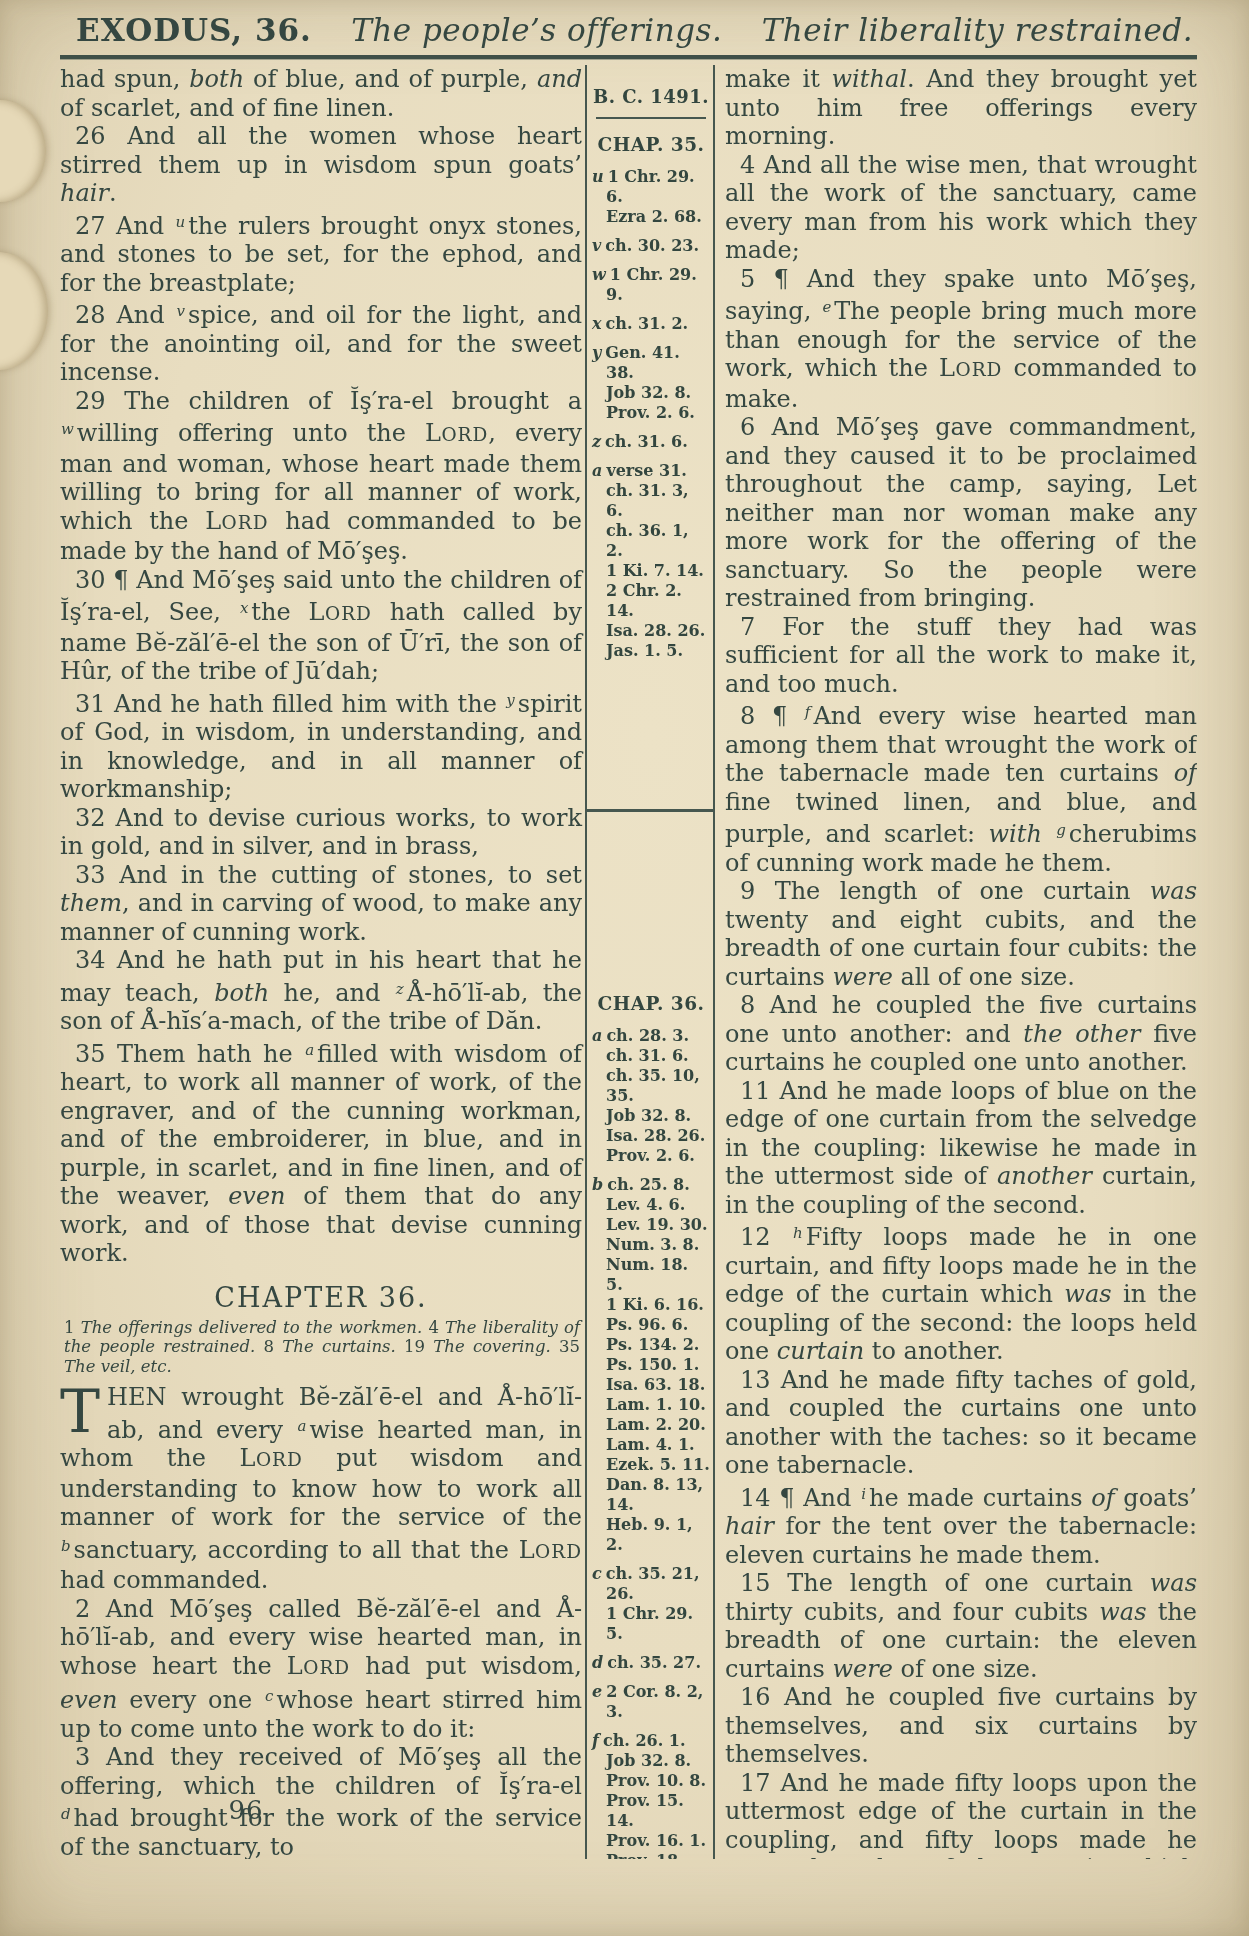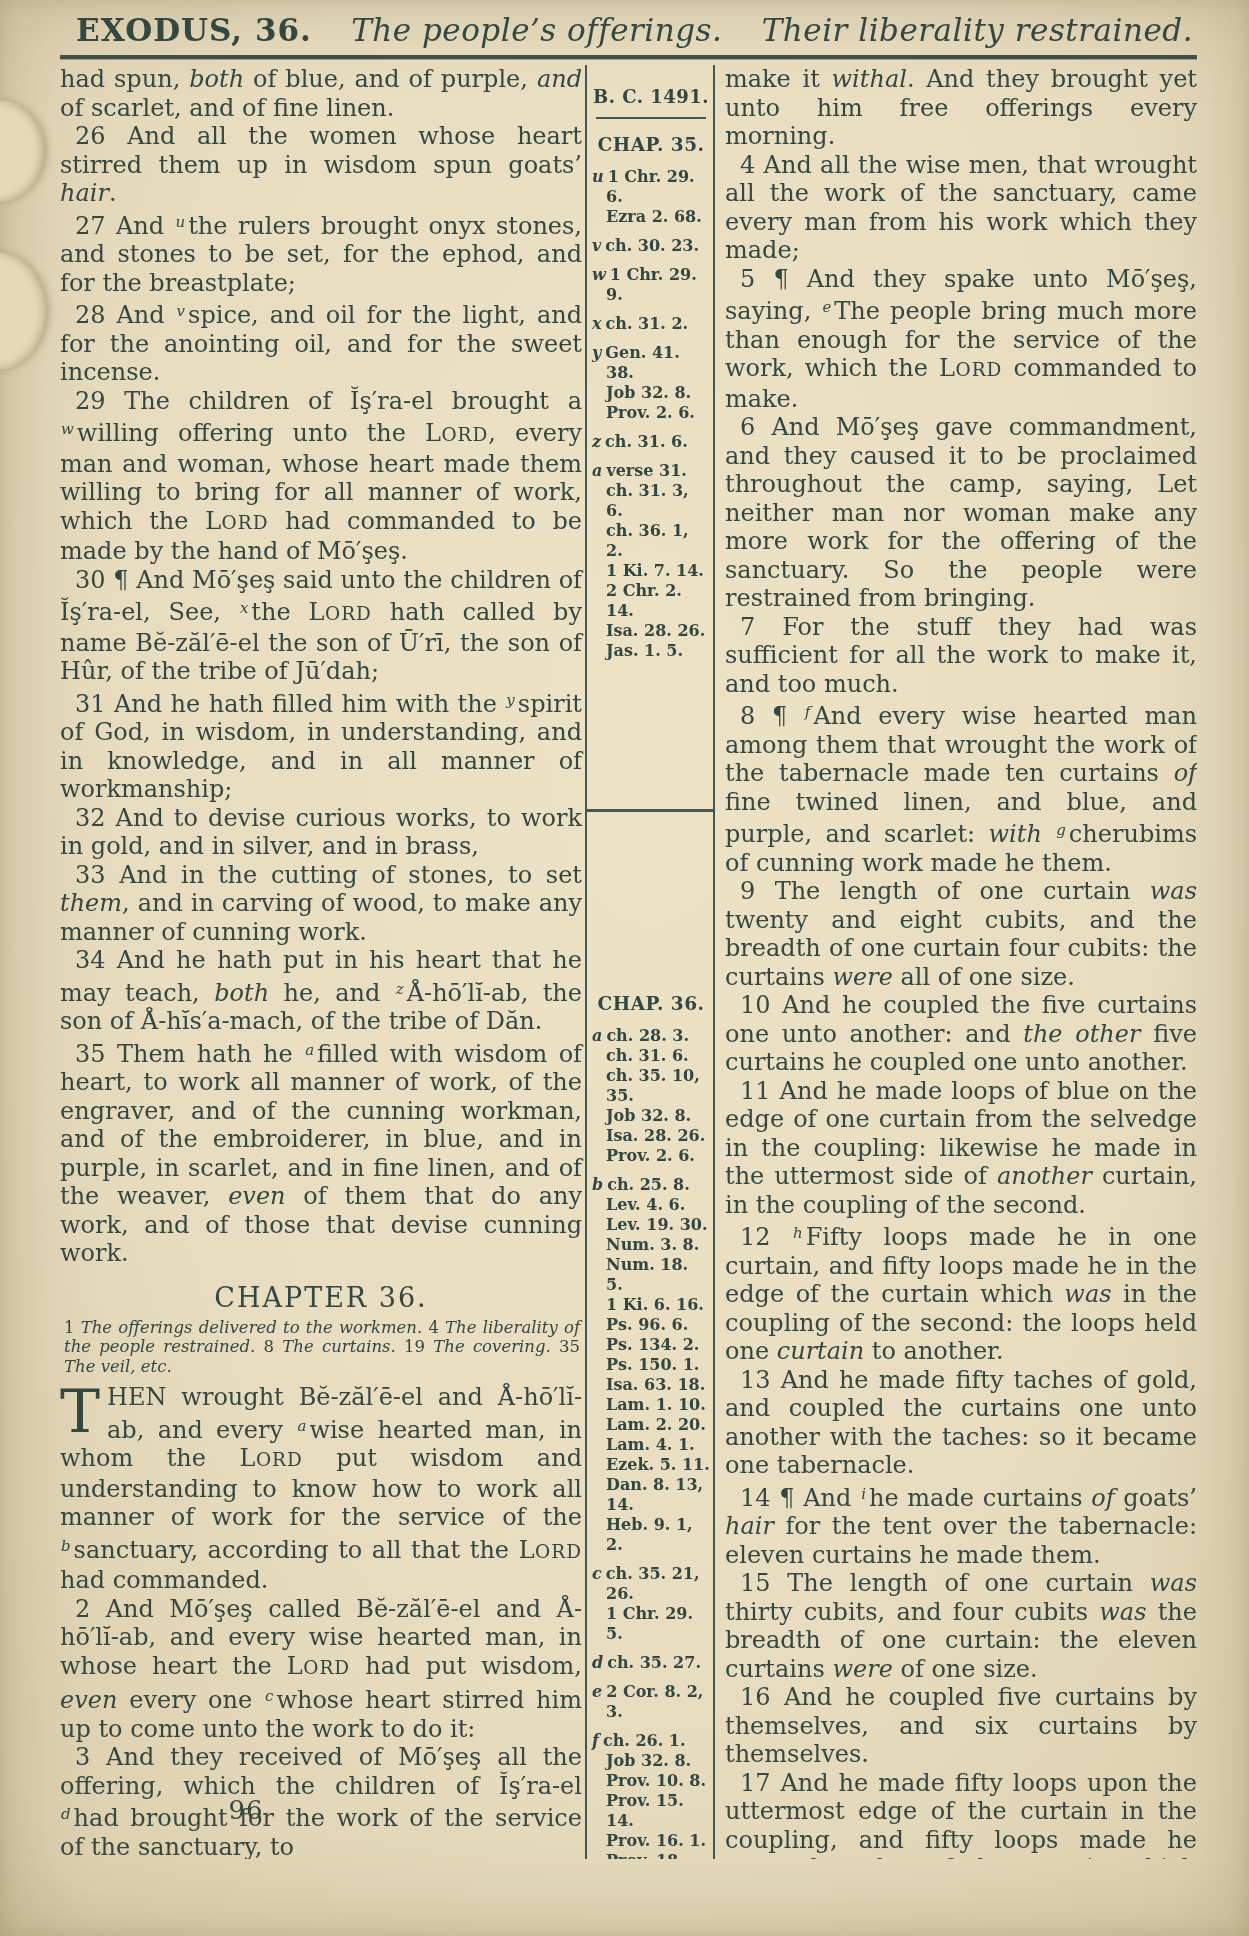--- a/index.html
+++ b/index.html
@@ -135,21 +135,21 @@
         <div class="ref-group"><span class="ref-letter">f</span><span>ch. 26. 1.<br>Job 32. 8.<br>Prov. 10. 8.<br>Prov. 15. 14.<br>Prov. 16. 1.<br>Prov. 18. 15.<br>Prov. 21. 1.</span></div>
       </aside>
     <section class="col-right" id="col-right">
         <p class="para no-indent"><span>make it </span><span class="i">withal</span><span>.  And they brought yet unto him free offerings every morning.</span></p>
         <p class="para"><span>4 And all the wise men, that wrought all the work of the sanctuary, came every man from his work which they made;</span></p>
         <p class="para"><span>5 ¶ And they spake unto Mō′şeş, saying, </span><span class="ref-sup">e</span><span>The people bring much more than enough for the service of the work, which the </span><span class="lord">L<span class="lord-rest">ORD</span></span><span> commanded to make.</span></p>
         <p class="para"><span>6 And Mō′şeş gave commandment, and they caused it to be proclaimed throughout the camp, saying, Let neither man nor woman make any more work for the offering of the sanctuary. So the people were restrained from bringing.</span></p>
         <p class="para"><span>7 For the stuff they had was sufficient for all the work to make it, and too much.</span></p>
         <p class="para"><span>8 ¶ </span><span class="ref-sup">f</span><span>And every wise hearted man among them that wrought the work of the tabernacle made ten curtains </span><span class="i">of</span><span> fine twined linen, and blue, and purple, and scarlet: </span><span class="i">with</span><span> </span><span class="ref-sup">g</span><span>cherubims of cunning work made he them.</span></p>
         <p class="para"><span>9 The length of one curtain </span><span class="i">was</span><span> twenty and eight cubits, and the breadth of one curtain four cubits: the curtains </span><span class="i">were</span><span> all of one size.</span></p>
-        <p class="para"><span>10 And he coupled the five curtains one unto another: and </span><span class="i">the other</span><span> five curtains he coupled one unto another.</span></p>
+        <p class="para"><span>8 And he coupled the five curtains one unto another: and </span><span class="i">the other</span><span> five curtains he coupled one unto another.</span></p>
         <p class="para"><span>11 And he made loops of blue on the edge of one curtain from the selvedge in the coupling: likewise he made in the uttermost side of </span><span class="i">another</span><span> curtain, in the coupling of the second.</span></p>
         <p class="para"><span>12 </span><span class="ref-sup">h</span><span>Fifty loops made he in one curtain, and fifty loops made he in the edge of the curtain which </span><span class="i">was</span><span> in the coupling of the second: the loops held one </span><span class="i">curtain</span><span> to another.</span></p>
         <p class="para"><span>13 And he made fifty taches of gold, and coupled the curtains one unto another with the taches: so it became one tabernacle.</span></p>
         <p class="para"><span>14 ¶ And </span><span class="ref-sup">i</span><span>he made curtains </span><span class="i">of</span><span> goats’ </span><span class="i">hair</span><span> for the tent over the tabernacle: eleven curtains he made them.</span></p>
         <p class="para"><span>15 The length of one curtain </span><span class="i">was</span><span> thirty cubits, and four cubits </span><span class="i">was</span><span> the breadth of one curtain: the eleven curtains </span><span class="i">were</span><span> of one size.</span></p>
         <p class="para"><span>16 And he coupled five curtains by themselves, and six curtains by themselves.</span></p>
         <p class="para"><span>17 And he made fifty loops upon the uttermost edge of the curtain in the coupling, and fifty loops made he upon the edge of the curtain which coupleth the second.</span></p>
       </section>
   </main>
 

